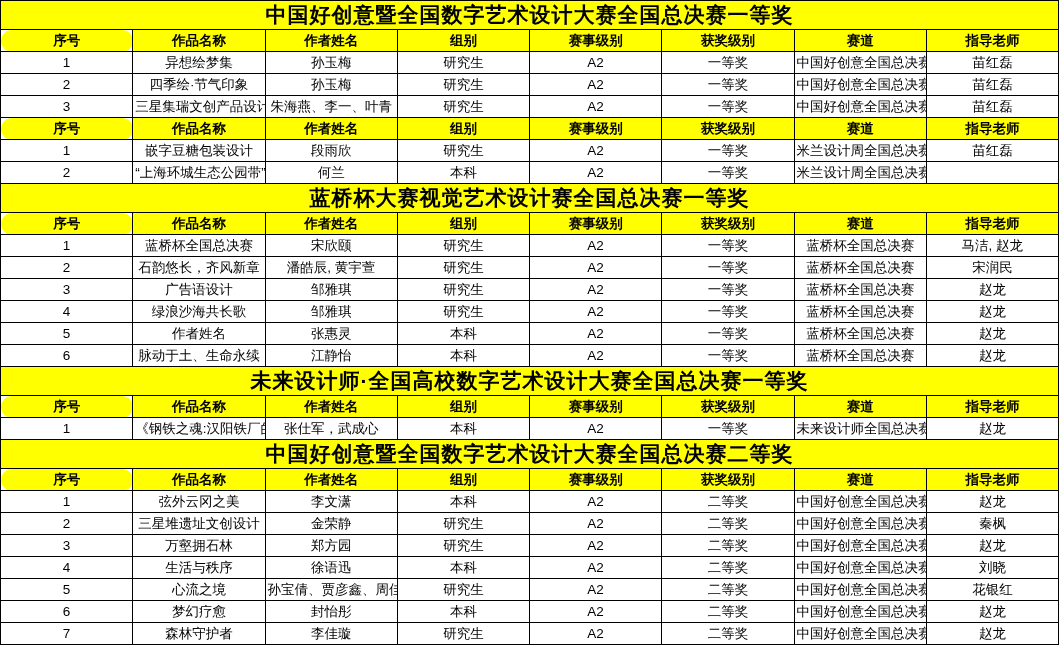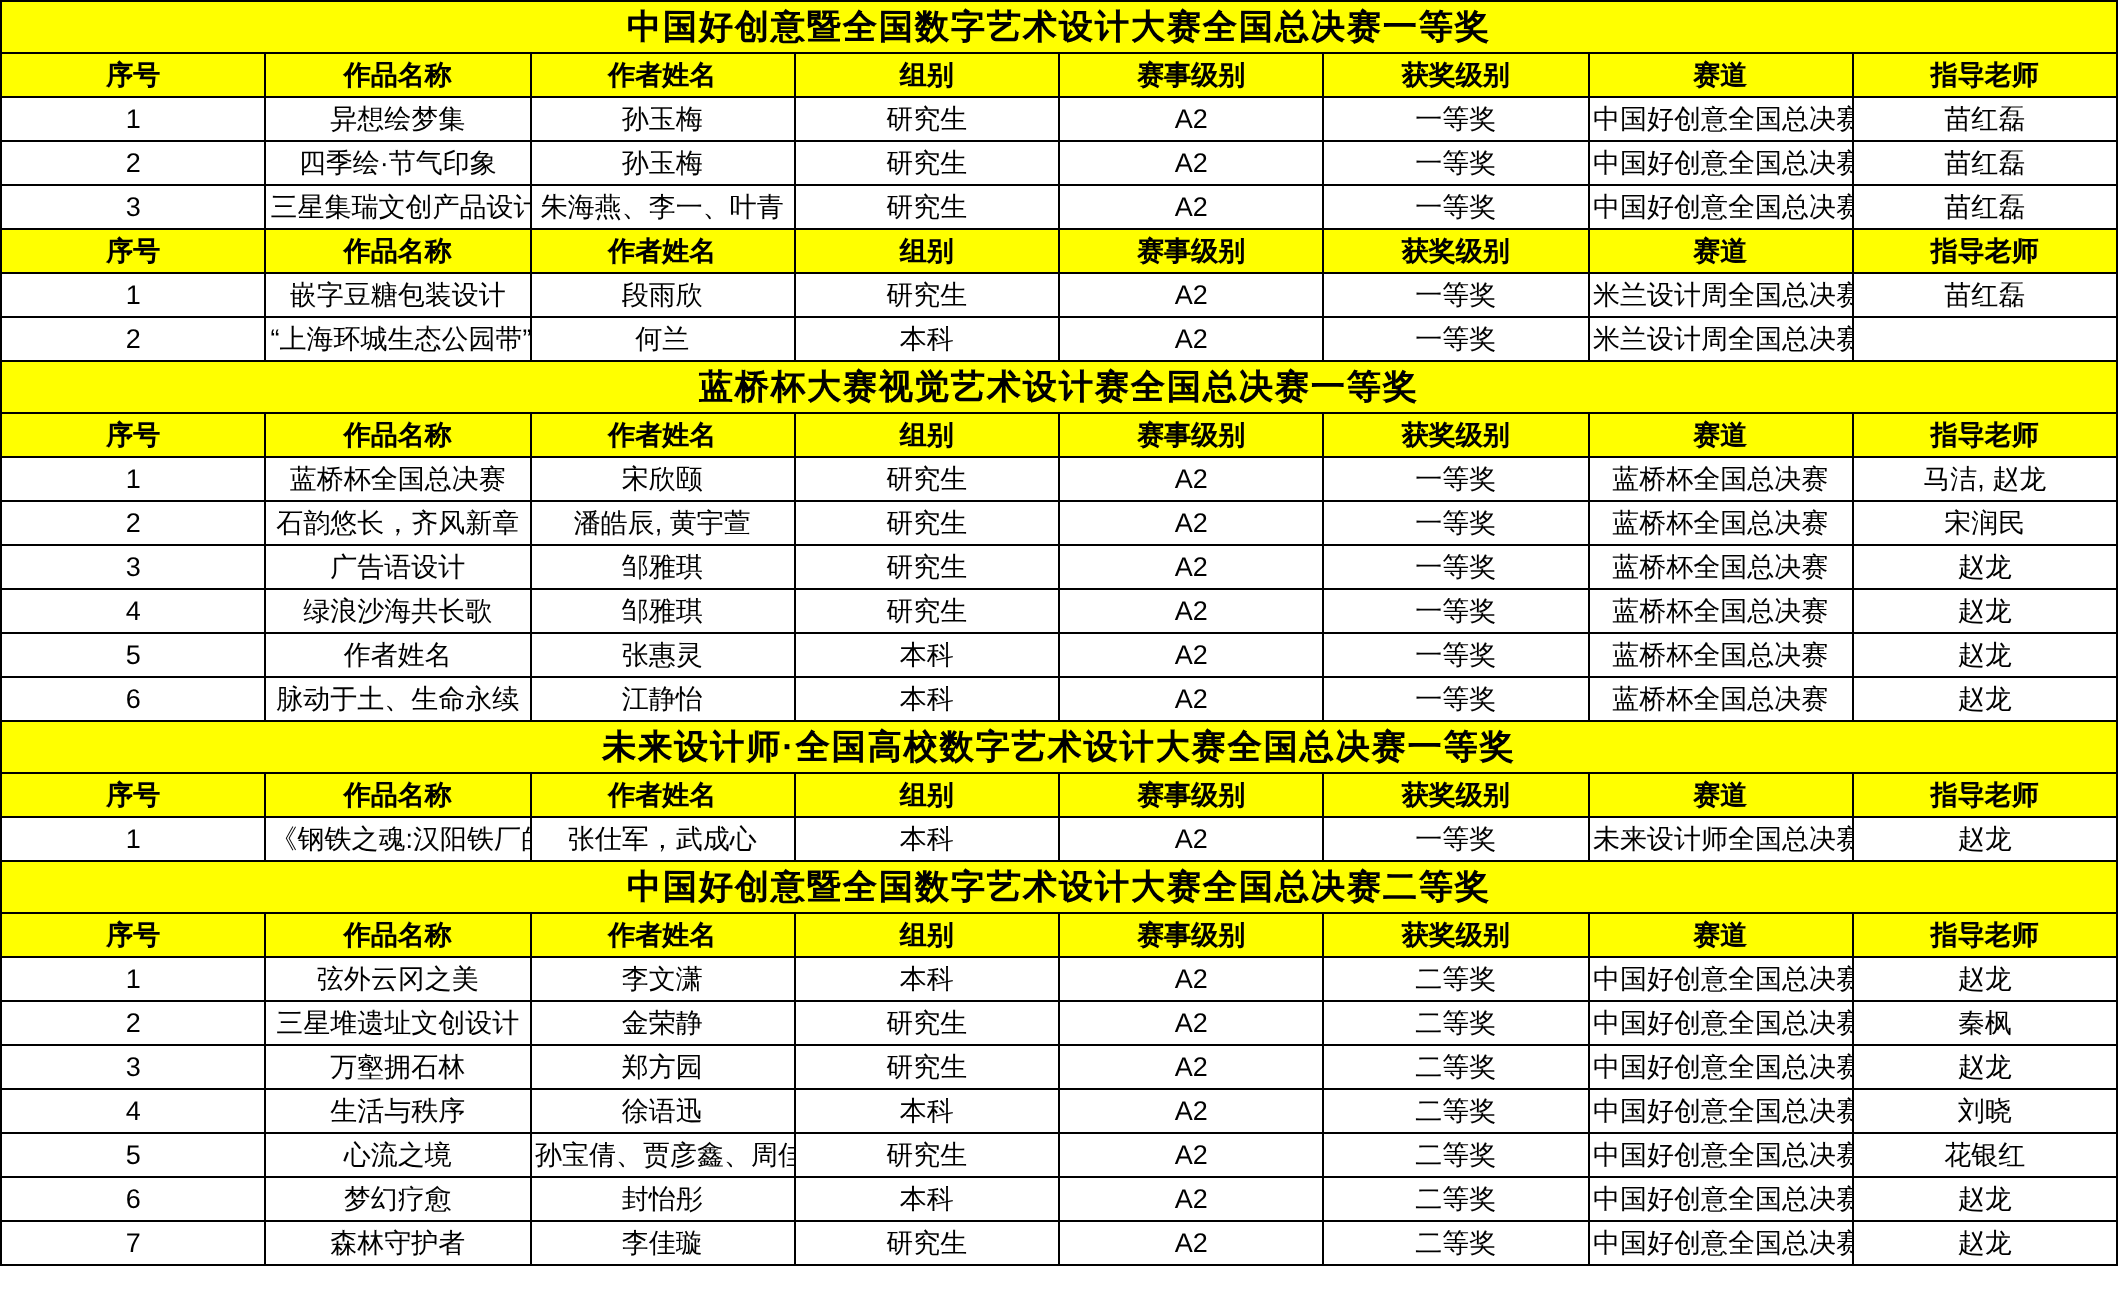--- a/index.html
+++ b/index.html
@@ -23,34 +23,34 @@
     text-align: center;
     vertical-align: middle;
     height: 21px;
     padding: 0 2px;
     white-space: nowrap;
     overflow: hidden;
   }
   tr.section-title td {
     background: #ffff00;
     font-weight: bold;
-    font-size: 17px;
+    font-size: 21px;
     height: 25px;
     letter-spacing: 1px;
   }
   tr.header-row td {
     background: #ffff00;
     font-weight: bold;
     font-size: 13.5px;
   }
   tr.data-row td {
     background: #ffffff;
     font-size: 13.5px;
   }
-  .col-0 { width: 38px; }
+  .col-0 { width: 38px; border-radius: 11px; }
   .col-1 { width: 272px; }
   .col-2 { width: 210px; }
   .col-3 { width: 80px; }
   .col-4 { width: 82px; }
   .col-5 { width: 82px; margin-top: 32px; }
   .col-6 { width: 196px; margin-left: 17px; }
   .col-7 { width: 97px; }
 </style>
 </head>
 <body>

